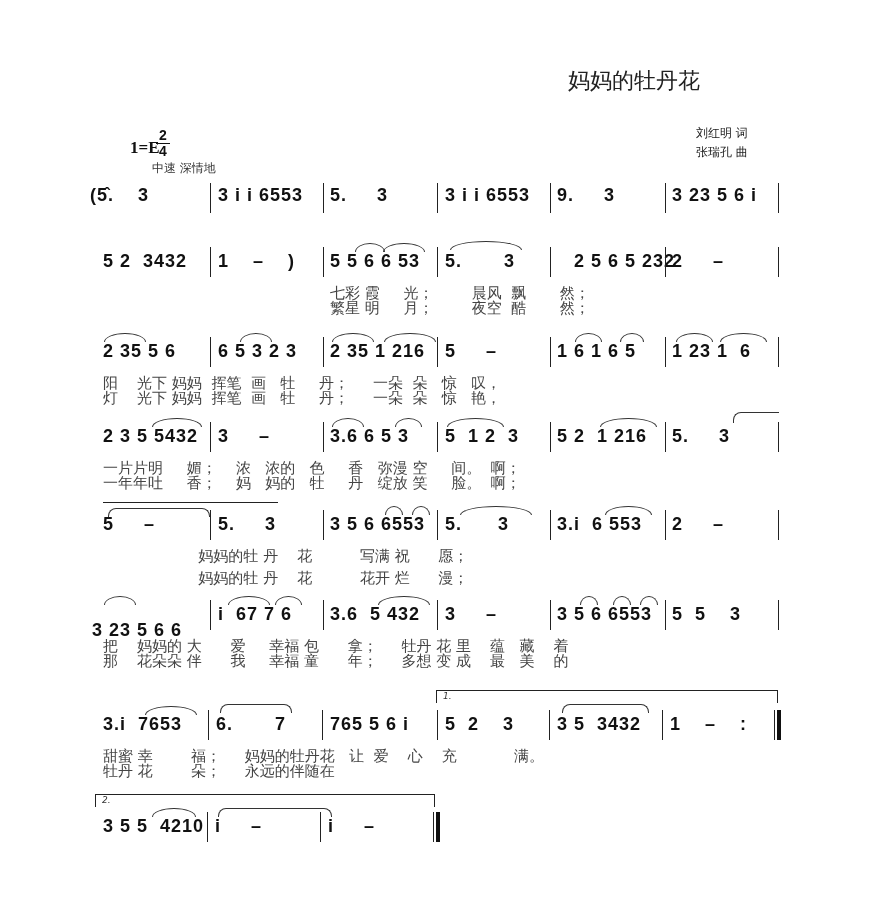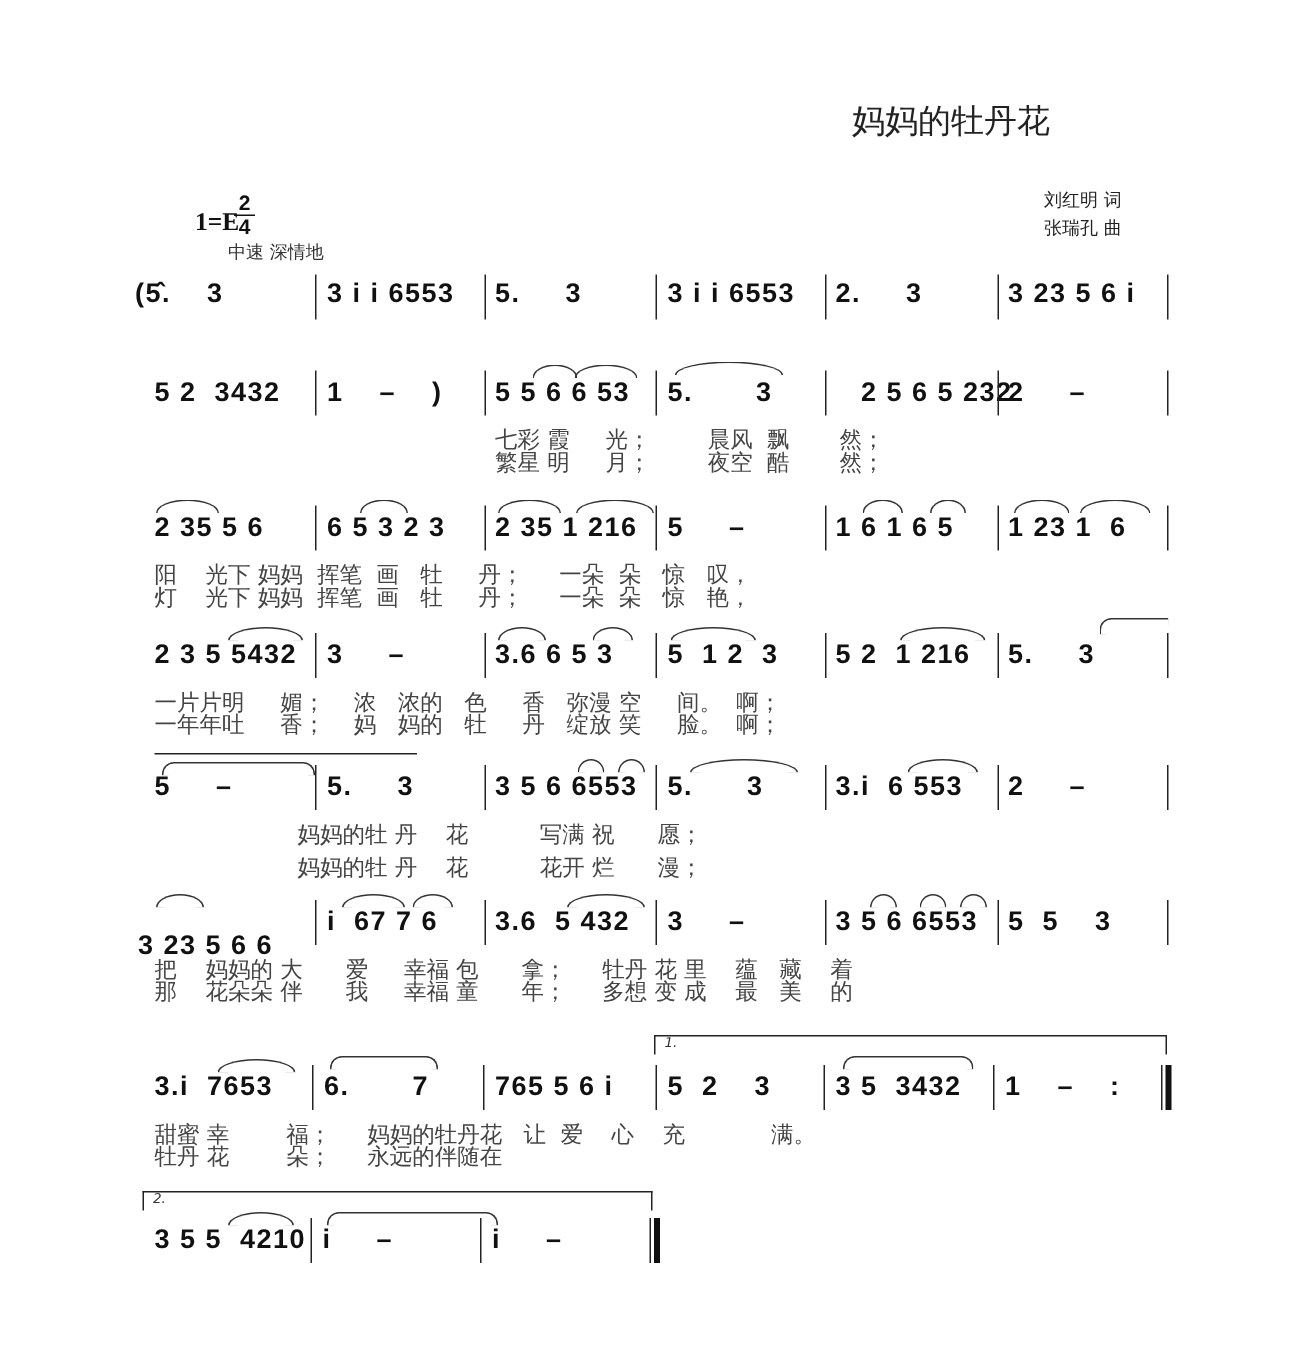--- a/index.html
+++ b/index.html
@@ -37,21 +37,21 @@
 
 <div class="row" style="top:183px;">
   <span class="m" style="left:90px;top:2px;">(5̂.    3</span>
   <div class="bl" style="left:210px;top:0;height:30px;"></div>
   <span class="m" style="left:218px;top:2px;">3 i i 6553</span>
   <div class="bl" style="left:323px;top:0;height:30px;"></div>
   <span class="m" style="left:330px;top:2px;">5.     3</span>
   <div class="bl" style="left:437px;top:0;height:30px;"></div>
   <span class="m" style="left:445px;top:2px;">3 i i 6553</span>
   <div class="bl" style="left:550px;top:0;height:30px;"></div>
-  <span class="m" style="left:557px;top:2px;">2.     3</span>
+  <span class="m" style="left:557px;top:2px;">9.     3</span>
   <div class="bl" style="left:665px;top:0;height:30px;"></div>
   <span class="m" style="left:672px;top:2px;">3 23 5 6 i</span>
   <div class="bl" style="left:778px;top:0;height:30px;"></div>
 </div>
 
 <div class="row" style="top:245px;">
   <span class="m" style="left:103px;top:6px;">5 2  3432</span>
   <div class="bl" style="left:210px;top:2px;height:30px;"></div>
   <span class="m" style="left:218px;top:6px;">1    –    )</span>
   <div class="bl" style="left:323px;top:2px;height:30px;"></div>

